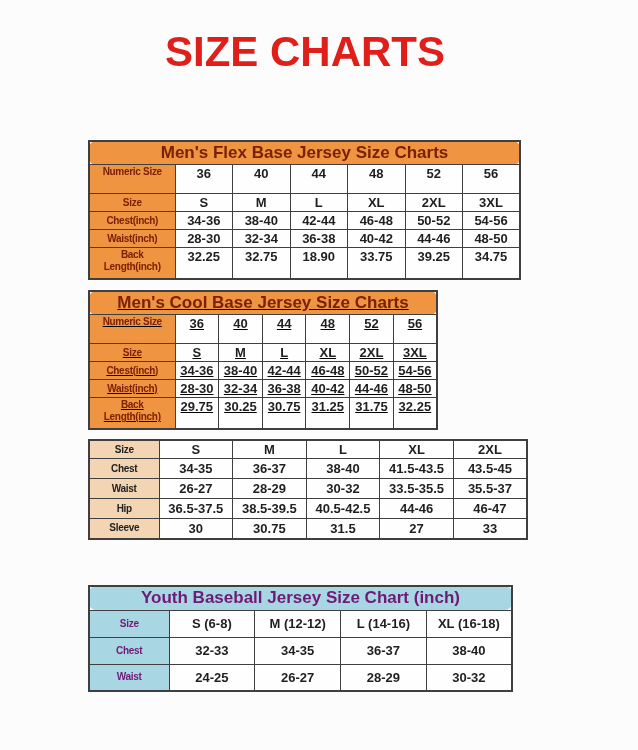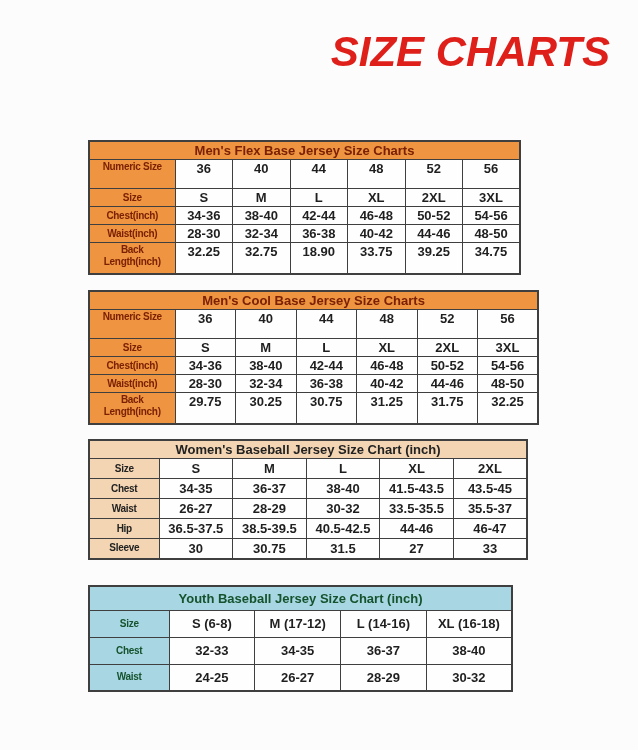--- a/index.html
+++ b/index.html
@@ -11,62 +11,62 @@
     --cell-text:#1F1F1F;
     --table-border:#3F3F3F;
   }
   *{margin:0;padding:0;box-sizing:border-box;}
   html,body{background:#ffffff;}
   body{font-family:"Liberation Sans","DejaVu Sans",sans-serif;}
   .canvas{
     position:relative;width:638px;height:750px;background:#fcfcfc;overflow:hidden;
   }
   .page-title{
-    position:absolute;top:28px;left:0;width:610px;text-align:right;
-    font-style:italic;font-weight:bold;font-size:42px;letter-spacing:0px;
+    position:absolute;top:28px;left:0;width:610px;text-align:center;
+    font-weight:bold;font-size:42px;letter-spacing:0px;
     color:var(--accent-red);
   }
   .subtitle{
     position:absolute;top:84px;left:88px;width:480px;
     font-style:italic;font-weight:bold;font-size:20px;line-height:1.35;
     color:var(--accent-red);
   }
   .tbl-wrap{position:absolute;left:88px;}
   #t0{top:140px;width:433px;}
-  #t1{top:290px;width:451px;}
+  #t1{top:290px;width:350px;text-decoration:underline;}
   #t2{top:439px;width:440px;}
   #t3{top:585px;width:425px;}
   table.size-table{
     width:100%;border-collapse:collapse;table-layout:fixed;
     border:2px solid var(--table-border);
     font-size:13px;font-weight:bold;color:var(--cell-text);
   }
   table.size-table td{
     border:1px solid var(--table-border);
     text-align:center;vertical-align:middle;padding:1px 2px;
     background:#fefefe;
   }
-  td.ttl{font-size:13px;}
+  td.ttl{font-size:17px;border-radius:7px;}
   td.lbl{font-size:10px;letter-spacing:-0.3px;line-height:1.2;}
   
   .t-mens td.ttl,.t-mens td.lbl{background:var(--mens-header-bg);color:var(--mens-header-text);}
   .t-mens col.c-label{width:86px;}
   .t-mens tr:nth-child(1) td{height:15px;}
   .t-mens tr:nth-child(2) td{height:29px;vertical-align:top;}
   .t-mens tr:nth-child(3) td,
   .t-mens tr:nth-child(4) td,
   .t-mens tr:nth-child(5) td{height:14px;}
   .t-mens tr:nth-child(6) td{height:31px;vertical-align:top;}
   
   .t-women td.ttl,.t-women td.lbl{background:var(--womens-header-bg);color:#222;}
   .t-women col.c-label{width:70px;}
   .t-women td{height:20px;}
   .t-women tr:nth-child(1) td{height:17px;}
   
-  .t-youth td.ttl,.t-youth td.lbl{background:var(--youth-header-bg);color:#14532d;margin-left:43px;}
+  .t-youth td.ttl,.t-youth td.lbl{background:var(--youth-header-bg);color:#701a75;margin-left:43px;}
   .t-youth col.c-label{width:80px;}
   .t-youth td{height:27px;}
   .t-youth tr:nth-child(1) td{height:24px;}
 </style>
 </head>
 <body>
 
 <div class="canvas">
   <h1 class="page-title">SIZE CHARTS</h1>
 
@@ -201,23 +201,20 @@
         <colgroup>
           <col class="c-label">
           <col class="c-val">
           <col class="c-val">
           <col class="c-val">
           <col class="c-val">
           <col class="c-val">
         </colgroup>
         <tbody>
           <tr>
-            <td colspan="6" class="ttl">Women's Baseball Jersey Size Chart (inch)</td>
-          </tr>
-          <tr>
             <td class="lbl">Size</td>
             <td class="val">S</td>
             <td class="val">M</td>
             <td class="val">L</td>
             <td class="val">XL</td>
             <td class="val">2XL</td>
           </tr>
           <tr>
             <td class="lbl">Chest</td>
             <td class="val">34-35</td>
@@ -262,21 +259,21 @@
           <col class="c-val">
           <col class="c-val">
         </colgroup>
         <tbody>
           <tr>
             <td colspan="5" class="ttl">Youth Baseball Jersey Size Chart (inch)</td>
           </tr>
           <tr>
             <td class="lbl">Size</td>
             <td class="val">S (6-8)</td>
-            <td class="val">M (17-12)</td>
+            <td class="val">M (12-12)</td>
             <td class="val">L (14-16)</td>
             <td class="val">XL (16-18)</td>
           </tr>
           <tr>
             <td class="lbl">Chest</td>
             <td class="val">32-33</td>
             <td class="val">34-35</td>
             <td class="val">36-37</td>
             <td class="val">38-40</td>
           </tr>

